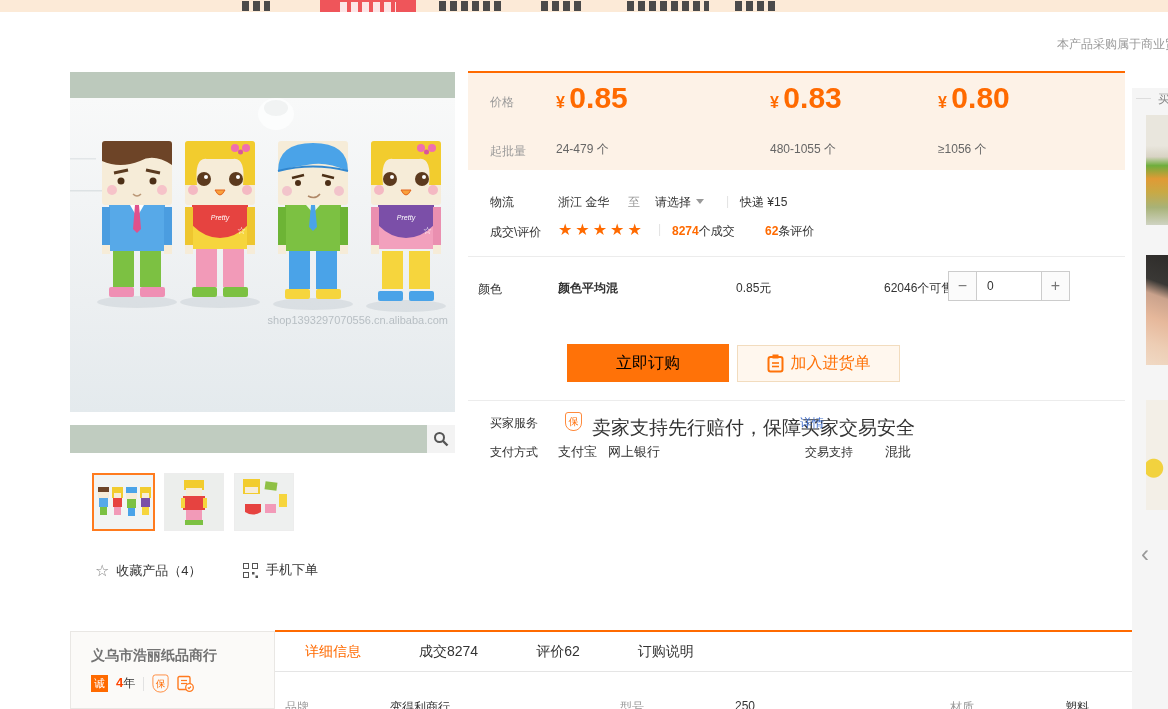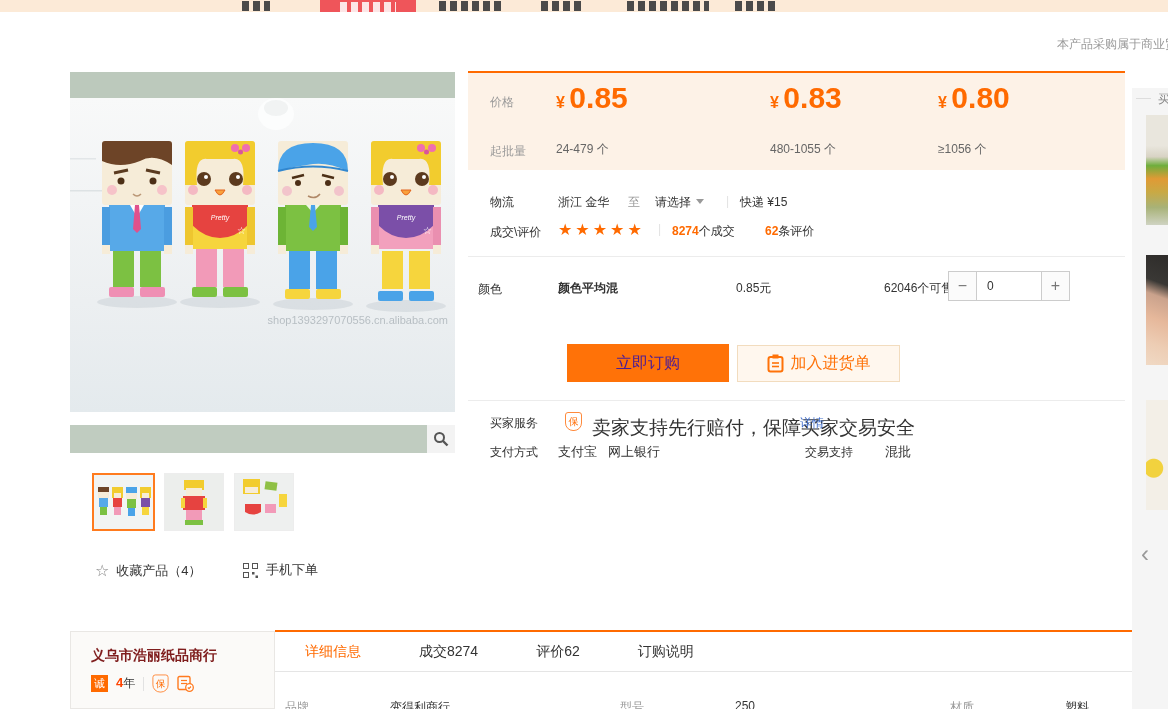--- a/index.html
+++ b/index.html
@@ -47,29 +47,29 @@
   #stars { color:#ff6a00; font-size:16px; letter-spacing:3px; }
   .orange { color:#ff6a00; }
   .hr { position:absolute; left:468px; width:657px; border-top:1px solid #ececec; }
 
   .stepper { position:absolute; left:948px; top:271px; display:flex; border:1px solid #ccc; background:#fff; height:30px; }
   .step-btn { width:28px; height:28px; background:#fbfbfb; color:#777; font-size:16px; text-align:center; line-height:28px; cursor:pointer; }
   #step-minus { border-right:1px solid #ccc; }
   #step-plus { border-left:1px solid #ccc; }
   .qty-input { width:64px; height:28px; border:none; outline:none; font-size:12px; color:#333; padding-left:10px; }
 
-  #btn-order { position:absolute; left:567px; top:344px; width:162px; height:38px; background:#ff7208; color:#4c1d95; font-size:16px; text-align:center; line-height:38px; cursor:pointer; }
+  #btn-order { position:absolute; left:567px; top:344px; width:162px; height:38px; background:#ff7208; color:#000000; font-size:16px; text-align:center; line-height:38px; cursor:pointer; }
   #btn-cart { position:absolute; left:737px; top:345px; width:163px; height:37px; background:#fff7ee; border:1px solid #f2dcbe; color:#ff7208; font-size:16px; display:flex; align-items:center; justify-content:center; gap:7px; cursor:pointer; }
 
   .shield { display:inline-flex; width:17px; height:19px; border:1px solid #ff8a3c; border-radius:3px 3px 8px 8px; color:#ff6a00; font-size:10px; align-items:center; justify-content:center; }
   #link-detail { color:#3f6dcc; cursor:pointer; }
 
   
   #seller { position:absolute; left:70px; top:631px; width:205px; height:78px; background:#fbfaf8; border:1px solid #e9e7e4; }
-  #seller-name { position:absolute; left:20px; top:15px; font-size:14px; font-weight:bold; color:#7f1d1d; }
+  #seller-name { position:absolute; left:20px; top:15px; font-size:14px; font-weight:bold; color:#737373; }
   #seller-badges { position:absolute; left:20px; top:42px; display:flex; align-items:center; gap:8px; }
   #cheng-badge { width:17px; height:17px; background:#ff6a00; color:#fff; font-size:11px; text-align:center; line-height:17px; }
   #years { font-size:12px; color:#333; }
   #years b { color:#ff4400; font-size:13px; }
   .vline { width:1px; height:14px; background:#e2e2e2; }
 
   #tabbar { position:absolute; left:275px; top:630px; width:893px; height:42px; background:#fff; border-top:2px solid #ff6a00; border-bottom:1px solid #e5e5e5; display:flex; align-items:center; padding-left:30px; gap:58px; }
   .tab { font-size:14px; color:#333; cursor:pointer; }
   .tab.active { color:#ff6a00; }
 

